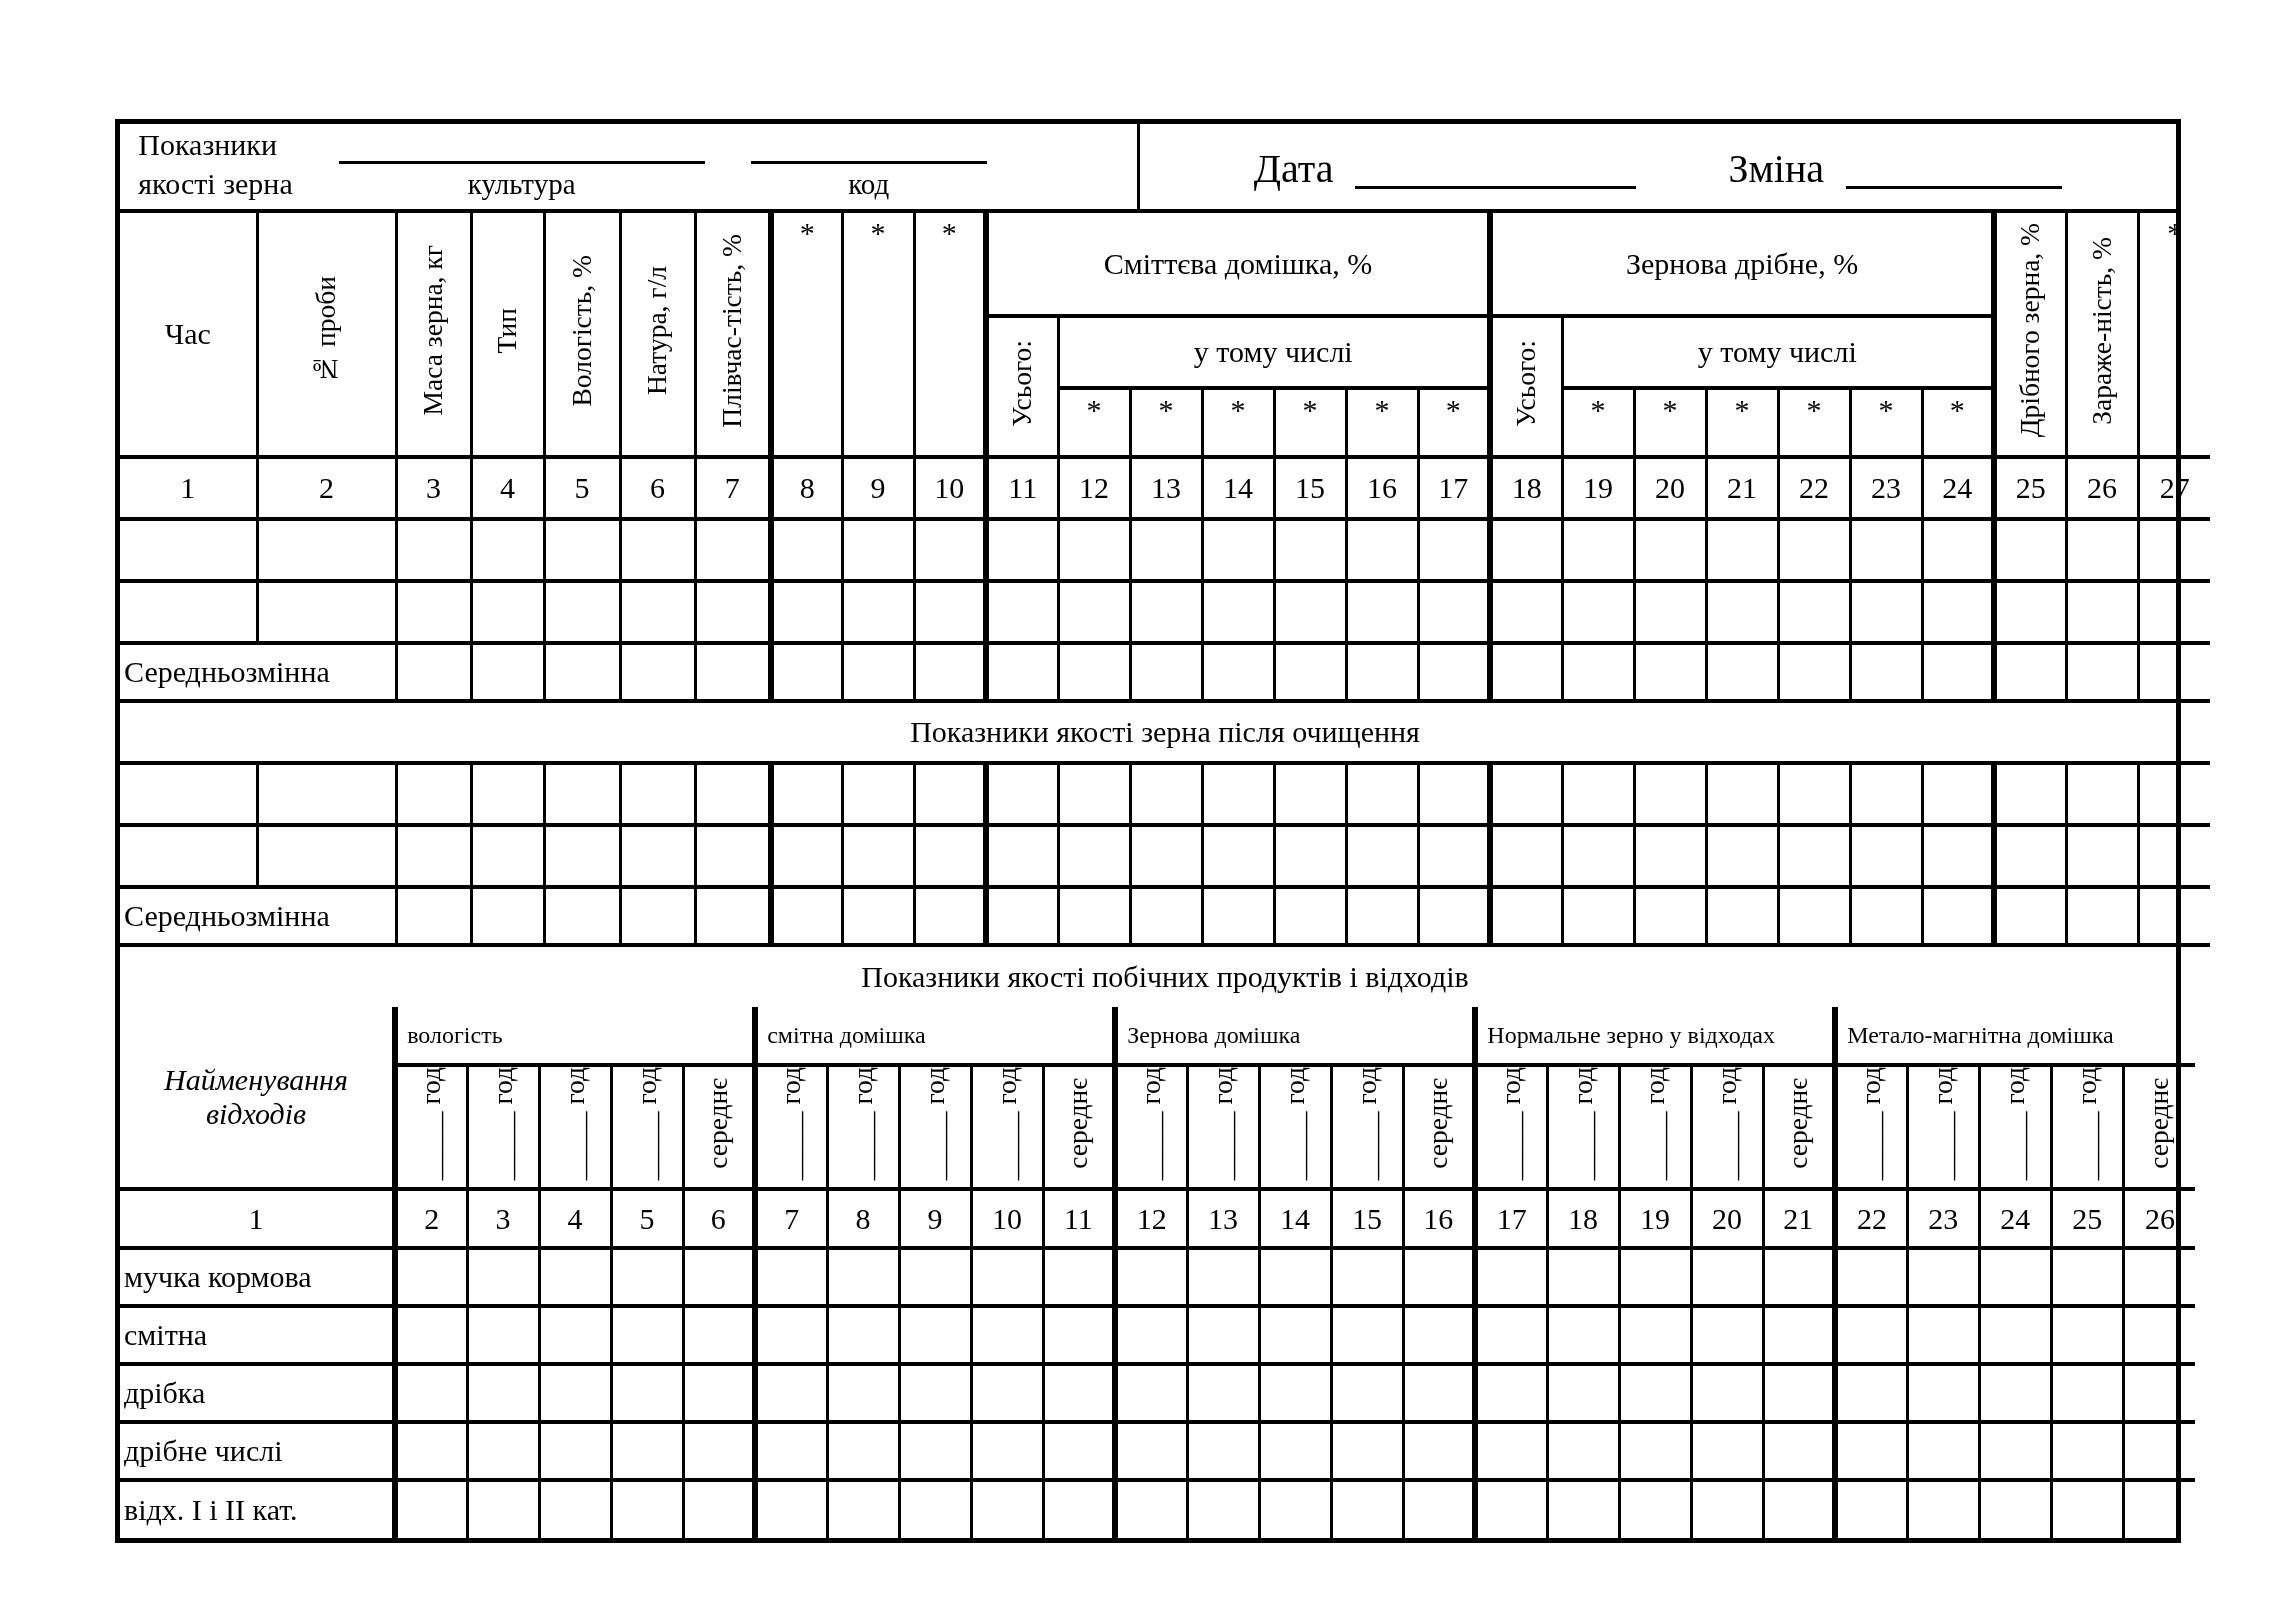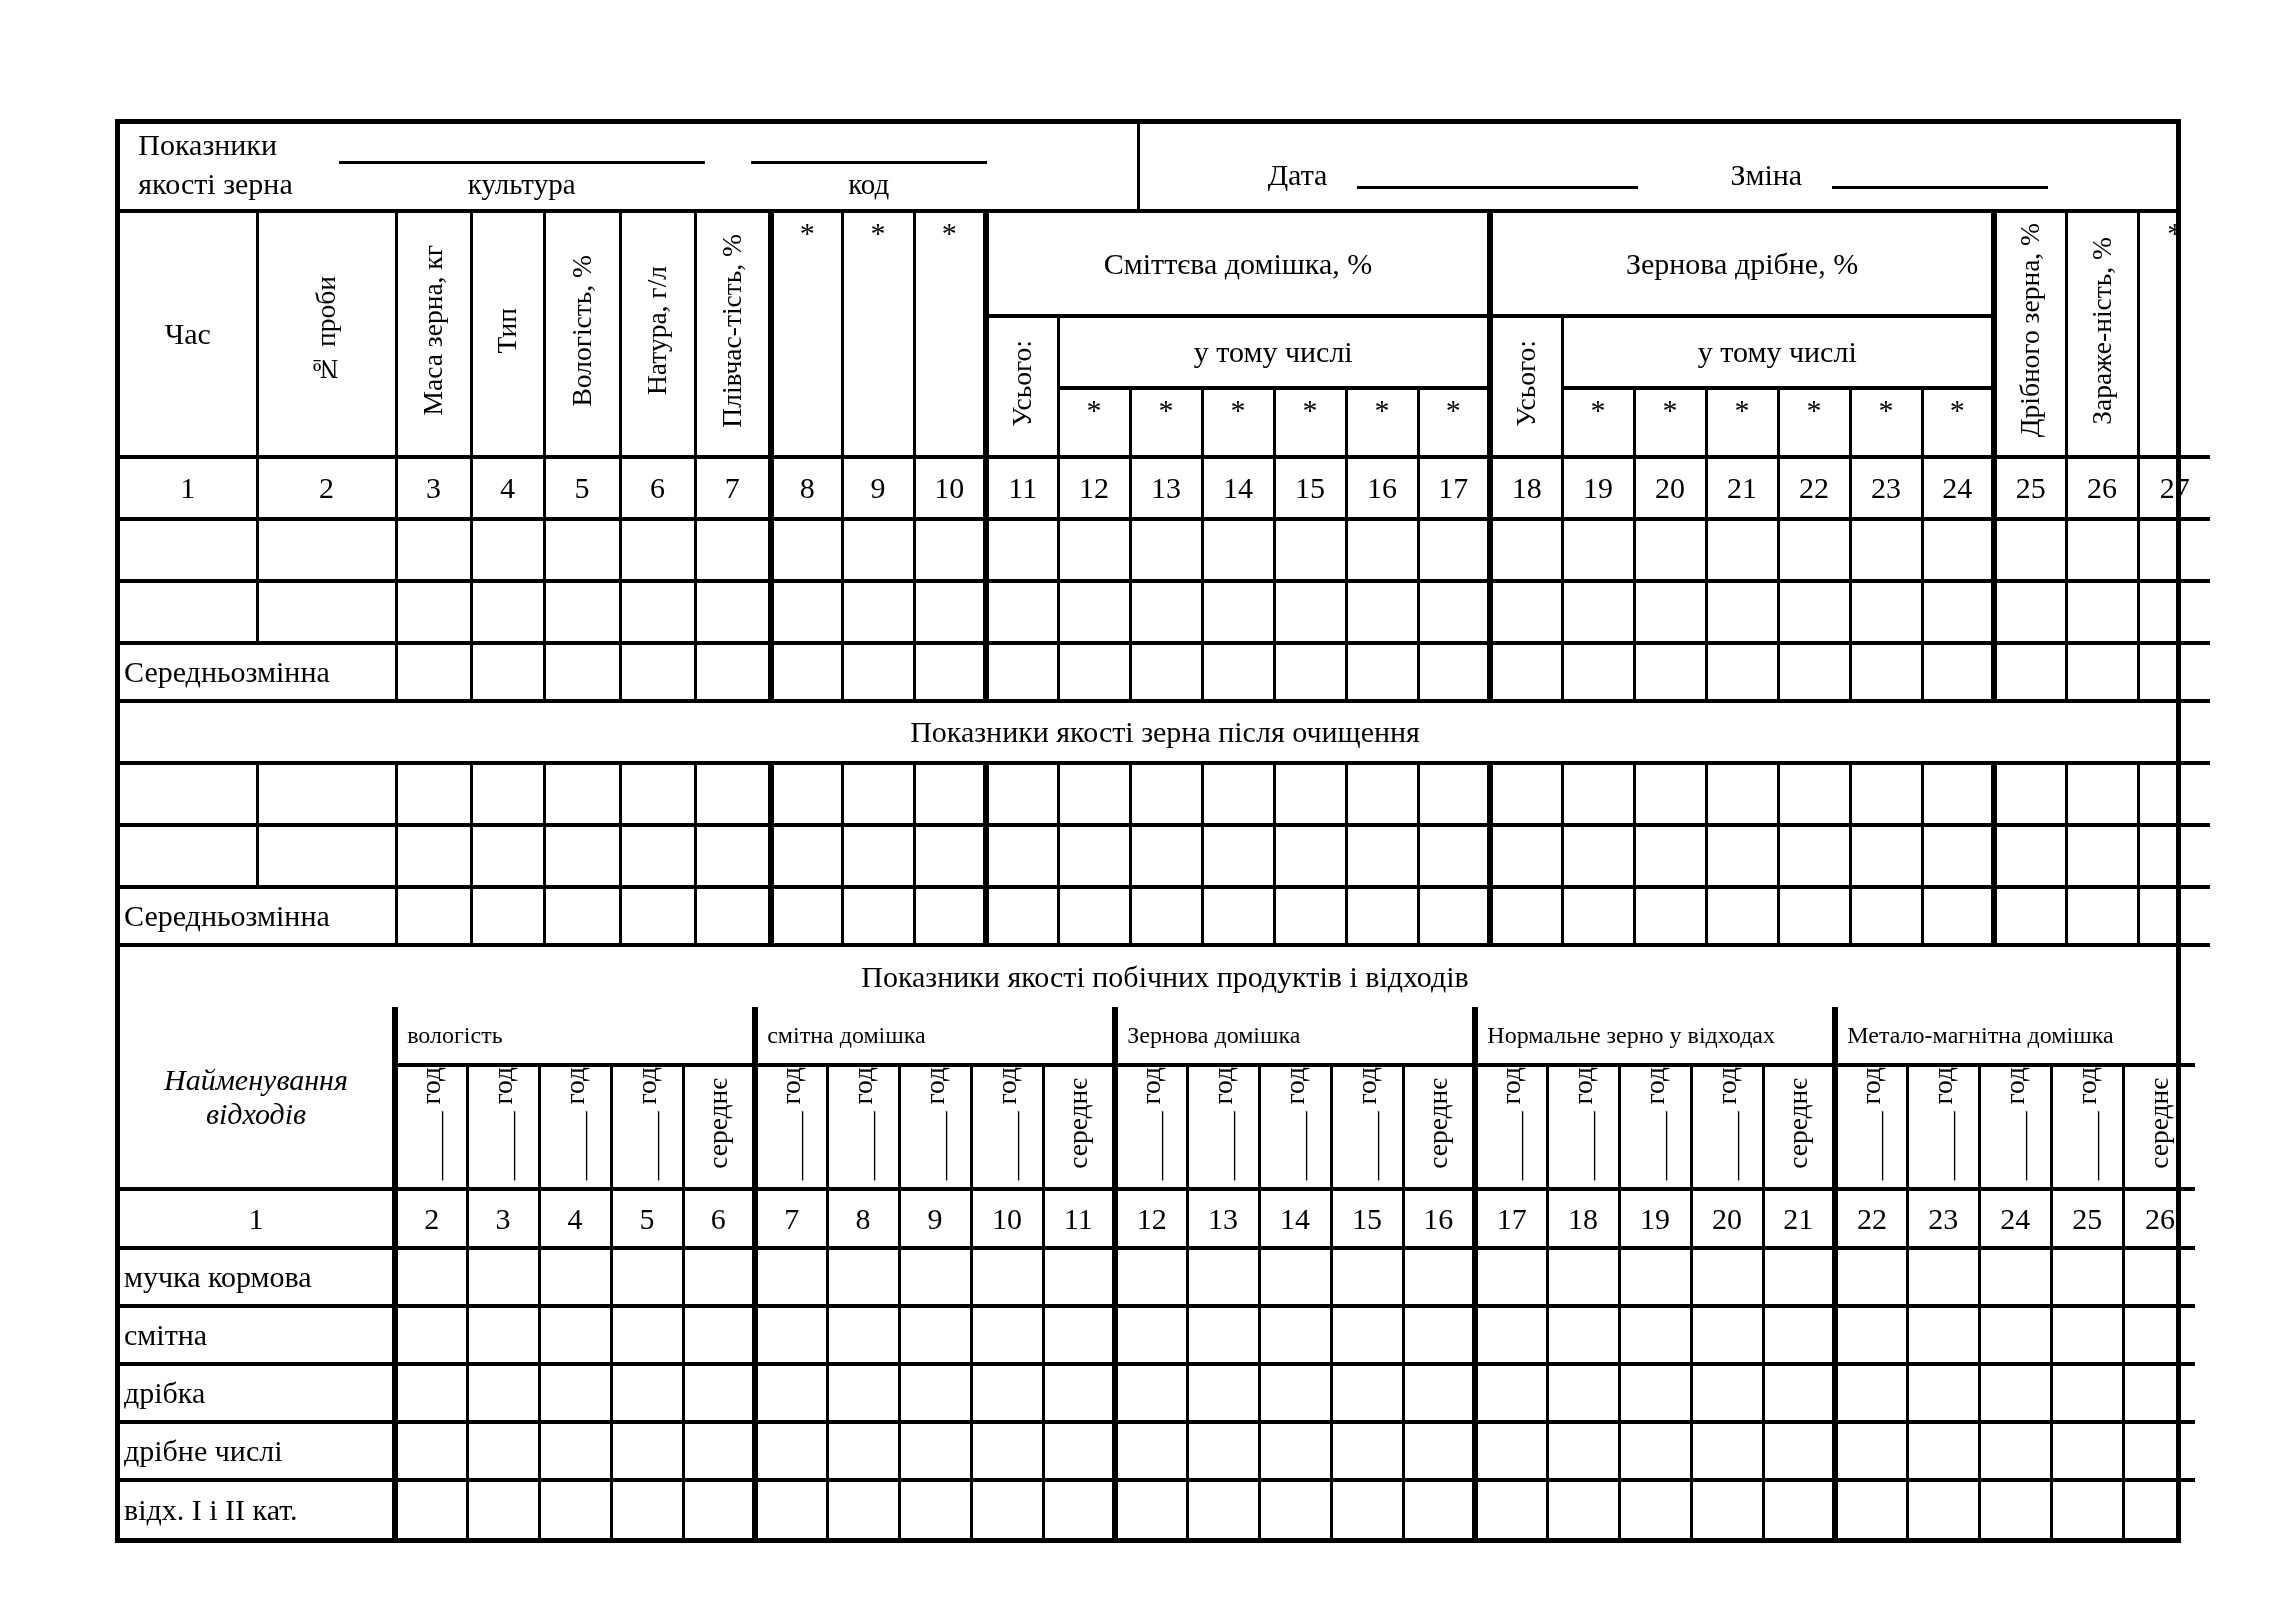--- a/index.html
+++ b/index.html
@@ -13,21 +13,21 @@
   .info-left{width:49.6%;border-right:3.9px solid #000;box-sizing:border-box;
              display:flex;align-items:flex-end;padding:0 19.6px 6.5px 18.3px;gap:46px;}
   .info-right{flex:1;display:flex;align-items:flex-end;
               justify-content:center;gap:92px;padding-bottom:17px;}
   .titleblock{font-size:30px;line-height:1.3;white-space:nowrap;}
   .fieldline{display:flex;flex-direction:column;}
   .fieldline .line{height:0;border-bottom:3.3px solid #000;margin-bottom:2.6px;}
   .fieldline .lbl{text-align:center;font-size:29px;line-height:1.25;}
   .w-culture{width:366px;}
   .w-code{width:236px;}
-  .fgroup{display:flex;align-items:flex-end;gap:30px;font-size:30px;}
+  .fgroup{display:flex;align-items:flex-end;gap:22px;font-size:40px;}
   .blank{display:inline-block;border-bottom:3.3px solid #000;height:9.2px;margin-bottom:2.6px;}
   .b-date{width:281px;}
   .b-shift{width:216px;}
 
   
   table{width:100%;border-collapse:collapse;table-layout:fixed;}
   td{border:3.3px solid #000;border-top-width:4.6px;border-bottom-width:4.6px;
      padding:0;text-align:center;vertical-align:middle;font-size:30px;
      overflow:hidden;}
   td.bl{border-left-width:6.5px;}

